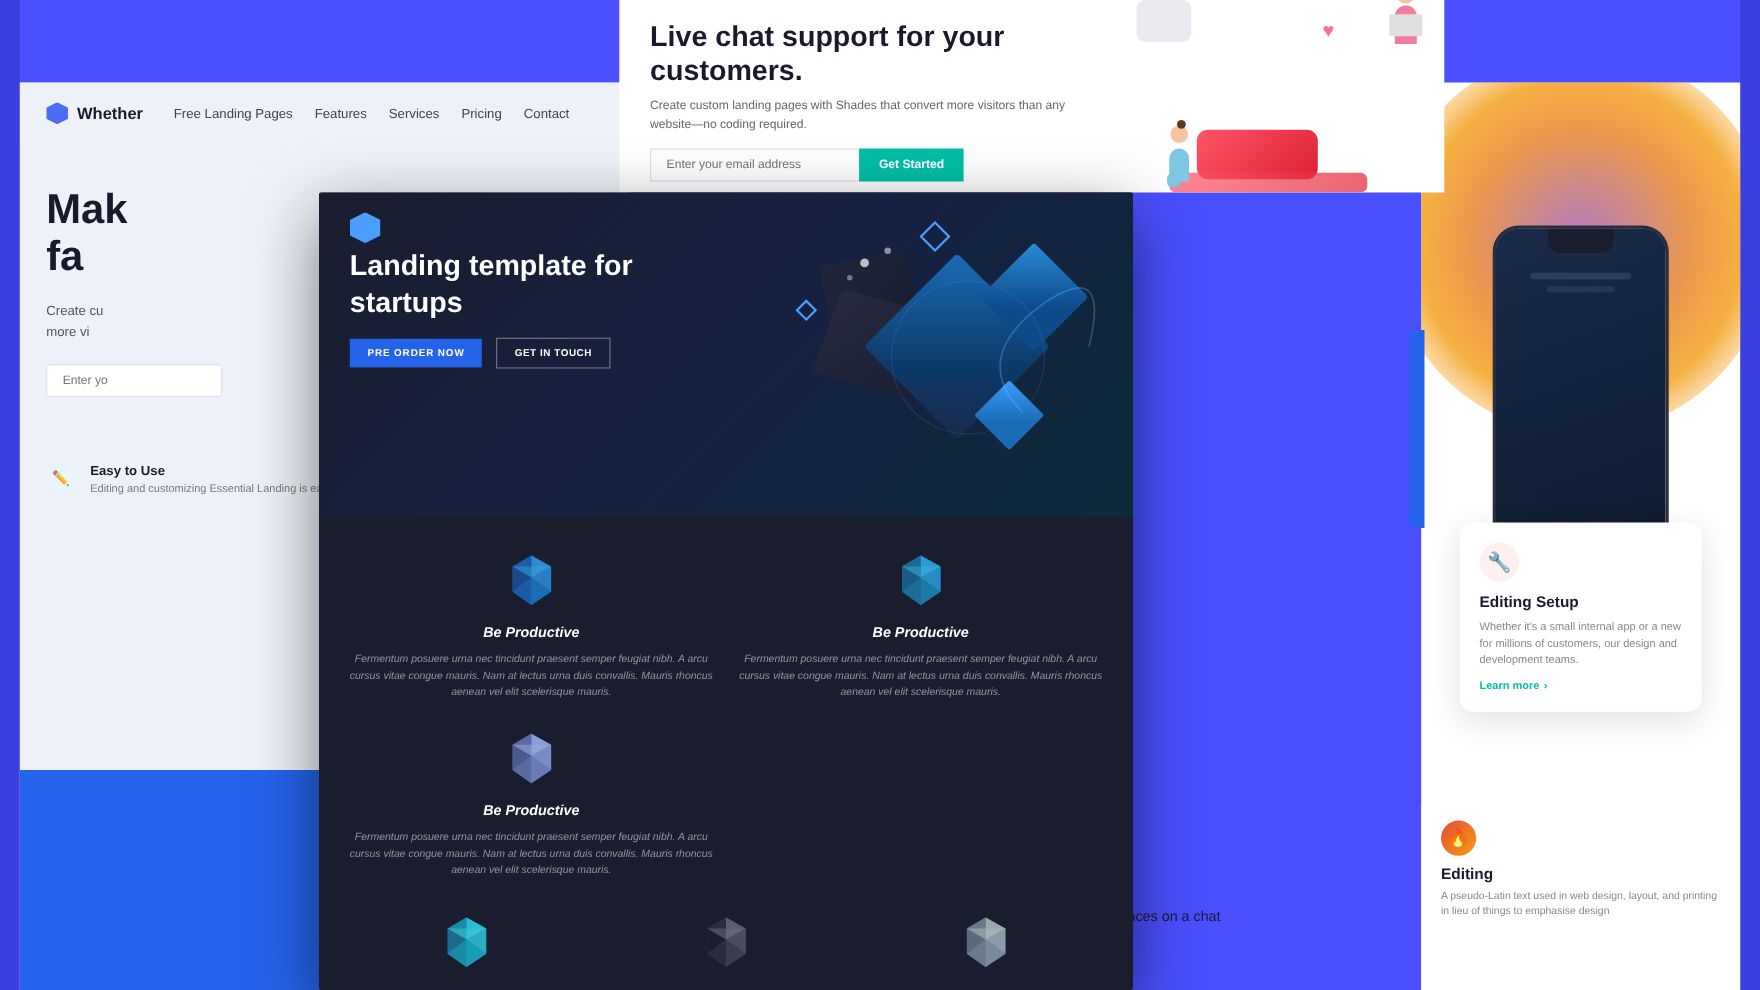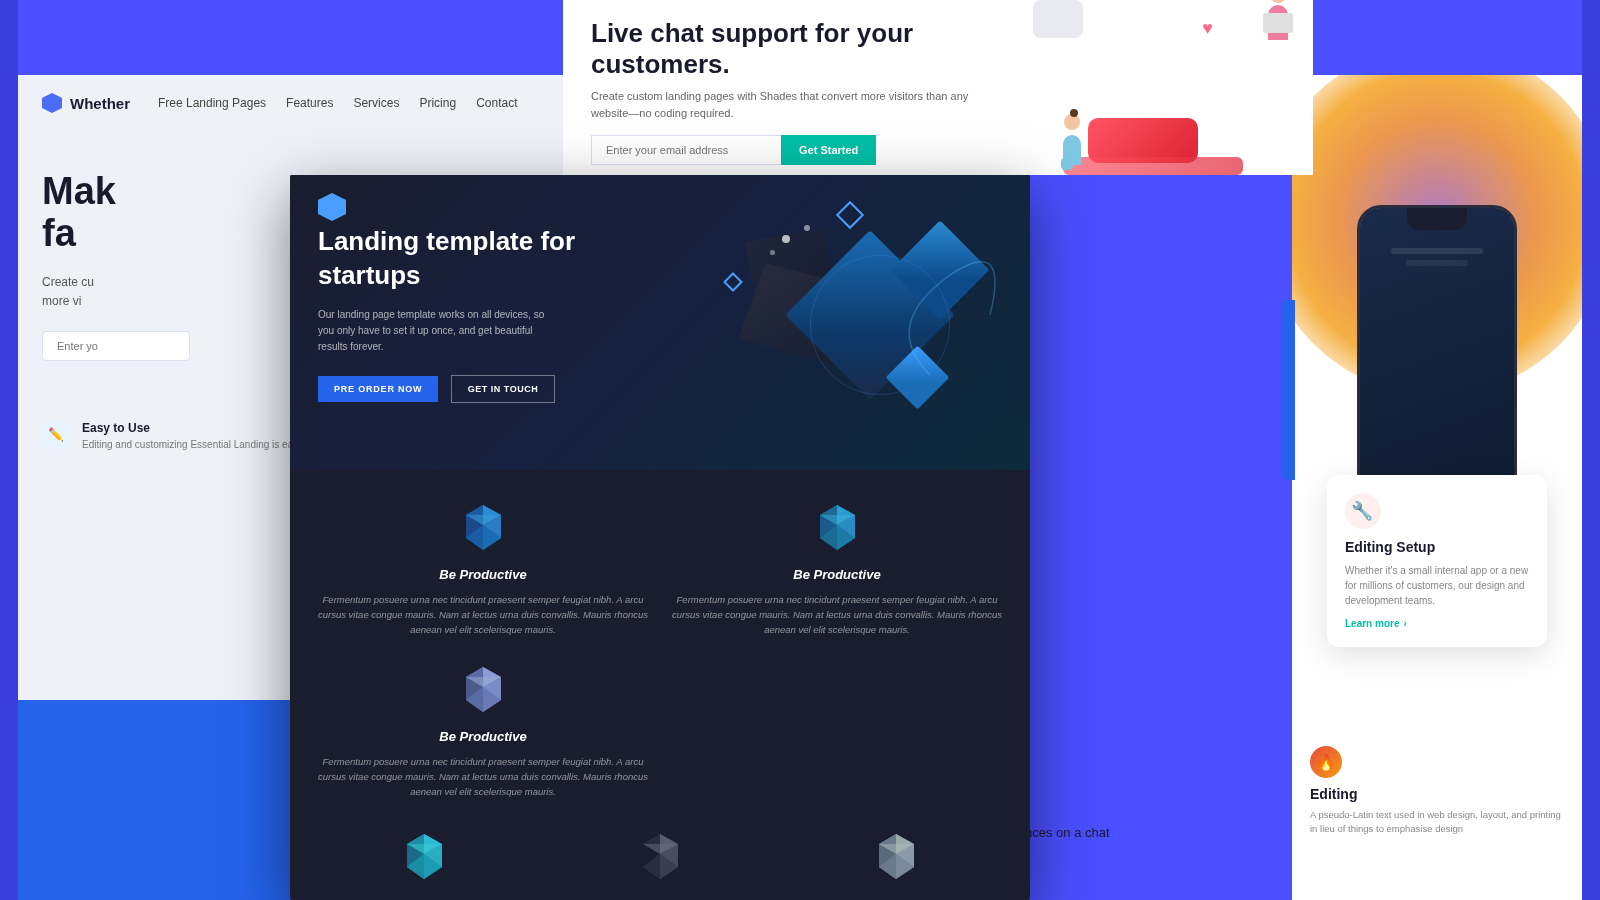--- a/index.html
+++ b/index.html
@@ -94,21 +94,21 @@
       gap: 8px;
       margin-bottom: 30px;
     }
     .shades-email-input {
       padding: 8px 14px;
       border: 1px solid #dde;
       border-radius: 4px;
       font-size: 11px;
       color: #999;
       background: white;
-      width: 148px;
+      width: 160px;
     }
 
     
     .shades-feature {
       display: flex;
       align-items: flex-start;
       gap: 12px;
       padding: 0 24px;
       margin-top: 10px;
     }
@@ -662,21 +662,20 @@
       <div class="shape-diamond-outline" style="position:absolute;"></div>
       <div class="shape-diamond-outline2" style="position:absolute;"></div>
 
       <svg style="position:absolute;top:0;left:0;width:100%;height:100%;pointer-events:none;">
         <path d="M 300 200 Q 250 150 320 100 Q 380 60 360 140" stroke="rgba(100,200,255,0.3)" stroke-width="1.5" fill="none"></path>
       </svg>
     </div>
 
     <div class="center-hero-text">
       <h1>Landing template for startups</h1>
-      <p>Our landing page template works on all devices, so you only have to set it up once, and get beautiful results forever.</p>
       <div>
         <button class="btn-primary-dark">PRE ORDER NOW</button>
         <button class="btn-outline-dark">GET IN TOUCH</button>
       </div>
     </div>
   </div>
 
   <div class="center-features">
 
     <div class="feature-card-dark">

